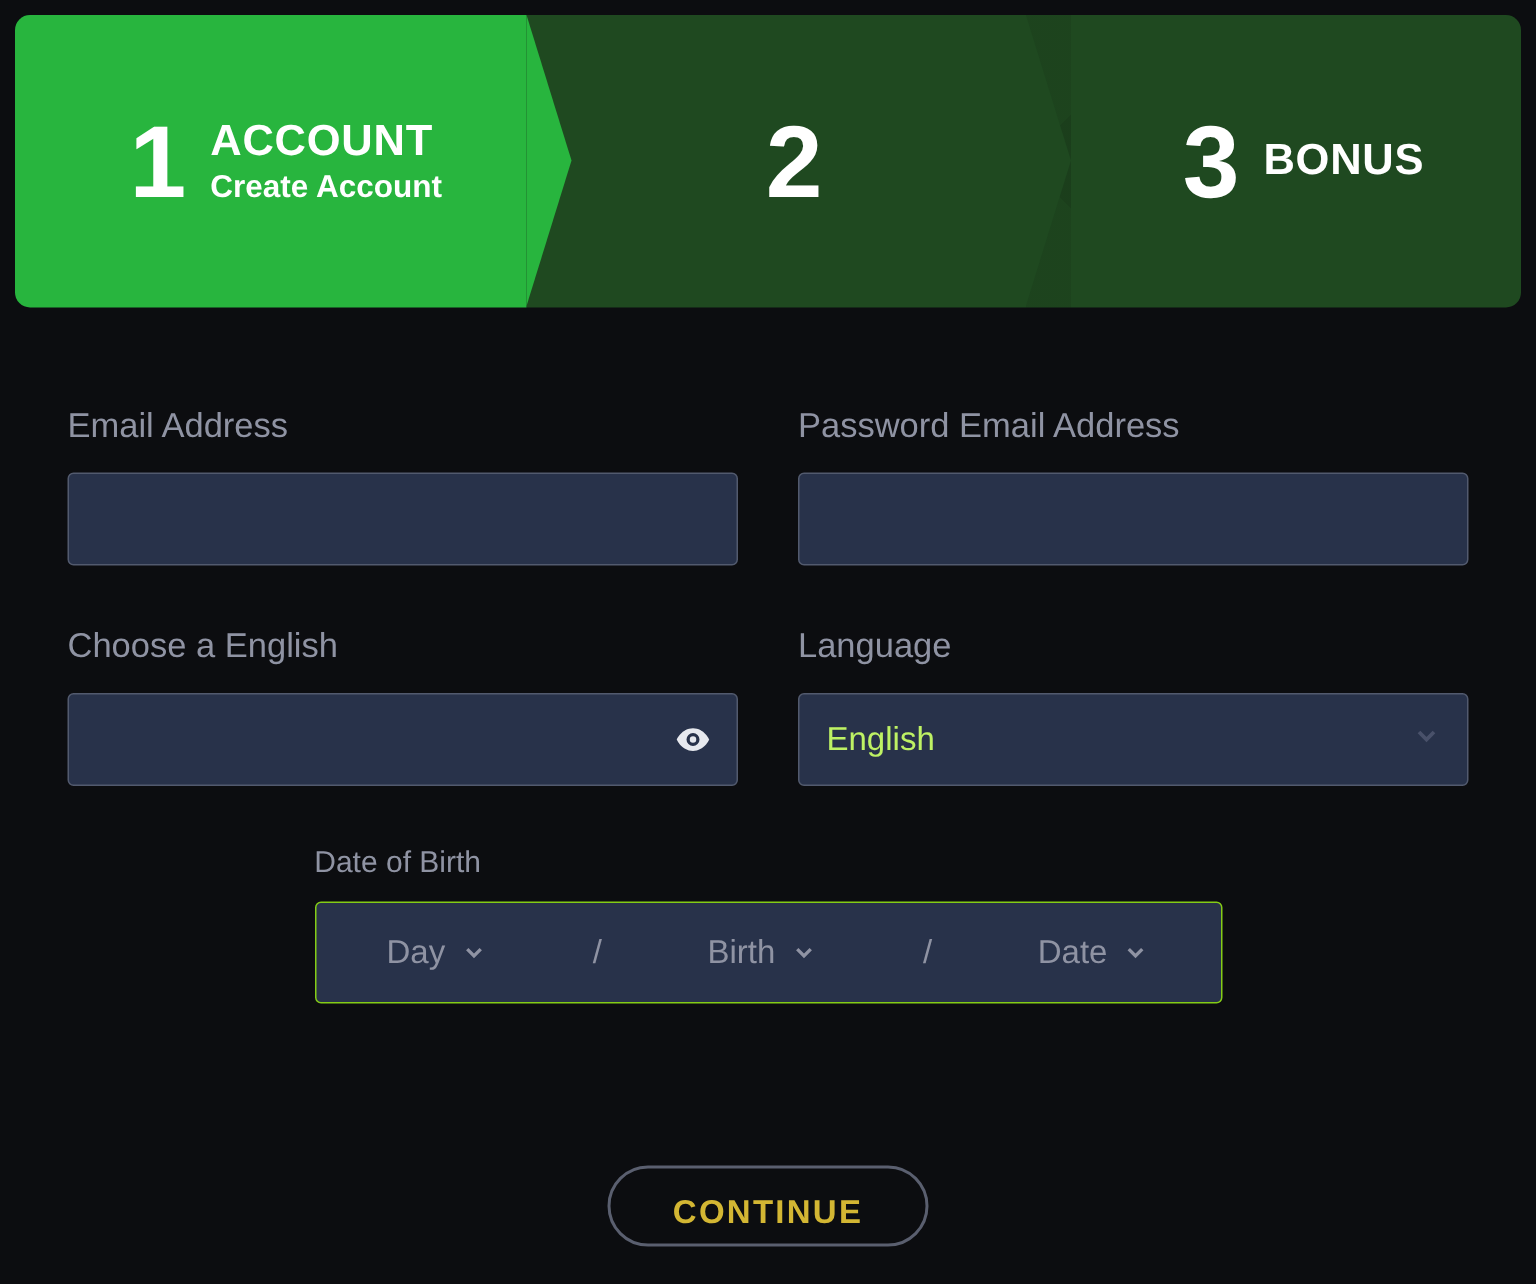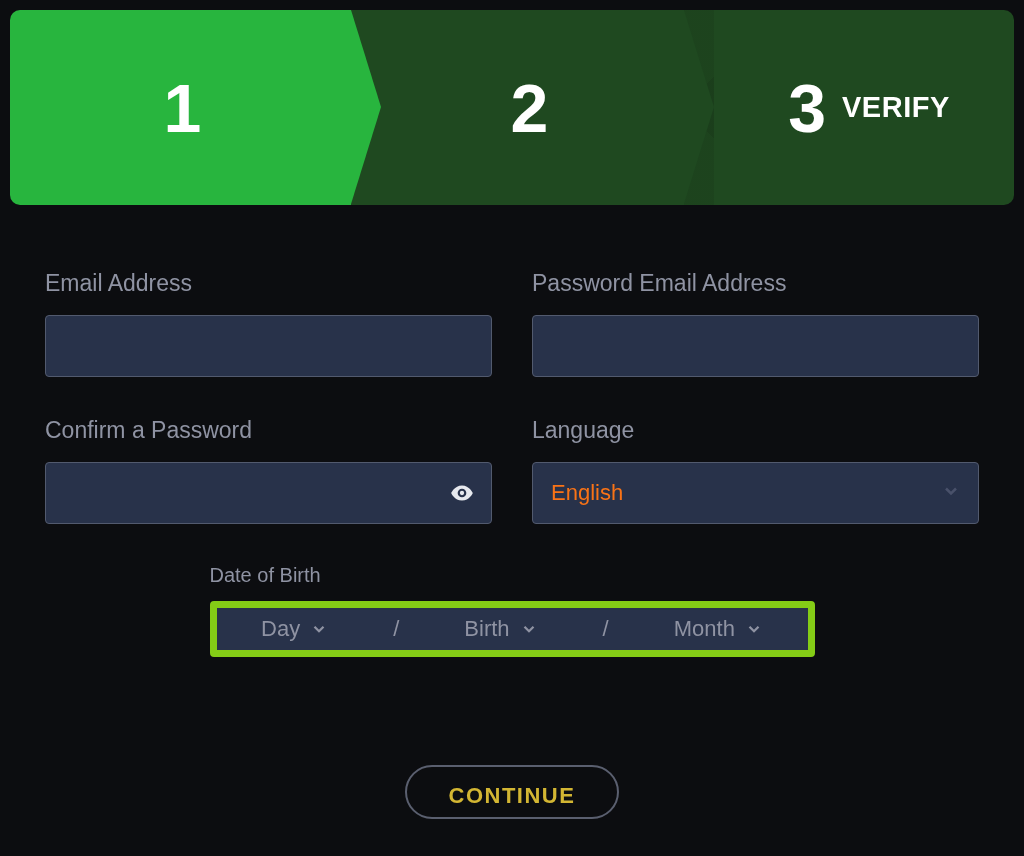--- a/index.html
+++ b/index.html
@@ -131,21 +131,21 @@
       font-weight: 400;
       margin-bottom: 18px;
       display: block;
     }
     .text-input, .select-input {
       width: 100%;
       height: 62px;
       background: #28324a;
       border: 1px solid #525a6e;
       border-radius: 4px;
-      color: #f97316;
+      color: #bef264;
       font-size: 22px;
       padding: 0 18px;
       outline: none;
     }
     .password-wrapper {
       position: relative;
     }
     .password-wrapper .text-input {
       padding-right: 56px;
     }
@@ -183,23 +183,23 @@
     .dob-label {
       font-size: 20px;
       color: #8f93a3;
       margin-bottom: 14px;
       display: block;
     }
     .dob-row {
       display: flex;
       align-items: center;
       justify-content: space-around;
-      height: 56px;
+      height: 68px;
       background: #28324a;
-      border: 7px solid #84cc16;
+      border: 1px solid #84cc16;
       border-radius: 4px;
       padding: 0 12px;
     }
     .dob-item {
       display: flex;
       align-items: center;
       gap: 10px;
       cursor: pointer;
       color: #8f93a3;
       font-size: 22px;
@@ -228,53 +228,57 @@
       cursor: pointer;
     }
   </style>
 </head>
 <body>
 
 <div class="stepper">
   <div class="step step-1">
     <div class="step-content">
       <div class="step-number">1</div>
+      <div class="step-text">
+        <div class="step-title">ACCOUNT</div>
+        <div class="step-subtitle">Create Account</div>
+      </div>
     </div>
   </div>
   <div class="step step-2">
     <div class="step-content">
       <div class="step-number">2</div>
     </div>
   </div>
   <div class="step step-3">
     <div class="step-content">
       <div class="step-number">3</div>
       <div class="step-text">
-        <div class="step-title">VERIFY</div>
+        <div class="step-title">BONUS</div>
       </div>
     </div>
   </div>
 </div>
 
 <div class="form-area">
 
   <div class="form-row">
     <div class="form-group">
       <label class="form-label">Email Address</label>
       <input type="text" class="text-input" value="" style="">
     </div>
     <div class="form-group">
       <label class="form-label">Password Email Address</label>
       <input type="text" class="text-input" value="" style="">
     </div>
   </div>
 
   <div class="form-row">
     <div class="form-group">
-      <label class="form-label">Confirm a Password</label>
+      <label class="form-label">Choose a English</label>
       <div class="password-wrapper">
         <input type="password" class="text-input" value="" style="">
         <span class="eye-icon">
           <svg width="26" height="26" viewBox="0 0 24 24">
               <path d="M12 5c-7 0-10 7-10 7s3 7 10 7 10-7 10-7-3-7-10-7zm0 11a4 4 0 110-8 4 4 0 010 8zm0-6a2 2 0 100 4 2 2 0 000-4z"></path>
             </svg>
         </span>
       </div>
     </div>
     <div class="form-group">
@@ -303,21 +307,21 @@
       </div>
       <div class="dob-sep">/</div>
       <div class="dob-item">
         <span>Birth</span>
         <svg width="18" height="18" viewBox="0 0 24 24" stroke-width="3">
             <polyline points="6 9 12 15 18 9"></polyline>
           </svg>
       </div>
       <div class="dob-sep">/</div>
       <div class="dob-item">
-        <span>Month</span>
+        <span>Date</span>
         <svg width="18" height="18" viewBox="0 0 24 24" stroke-width="3">
             <polyline points="6 9 12 15 18 9"></polyline>
           </svg>
       </div>
     </div>
   </div>
 
   <div class="continue-wrap">
     <button class="continue-btn">CONTINUE</button>
   </div>

